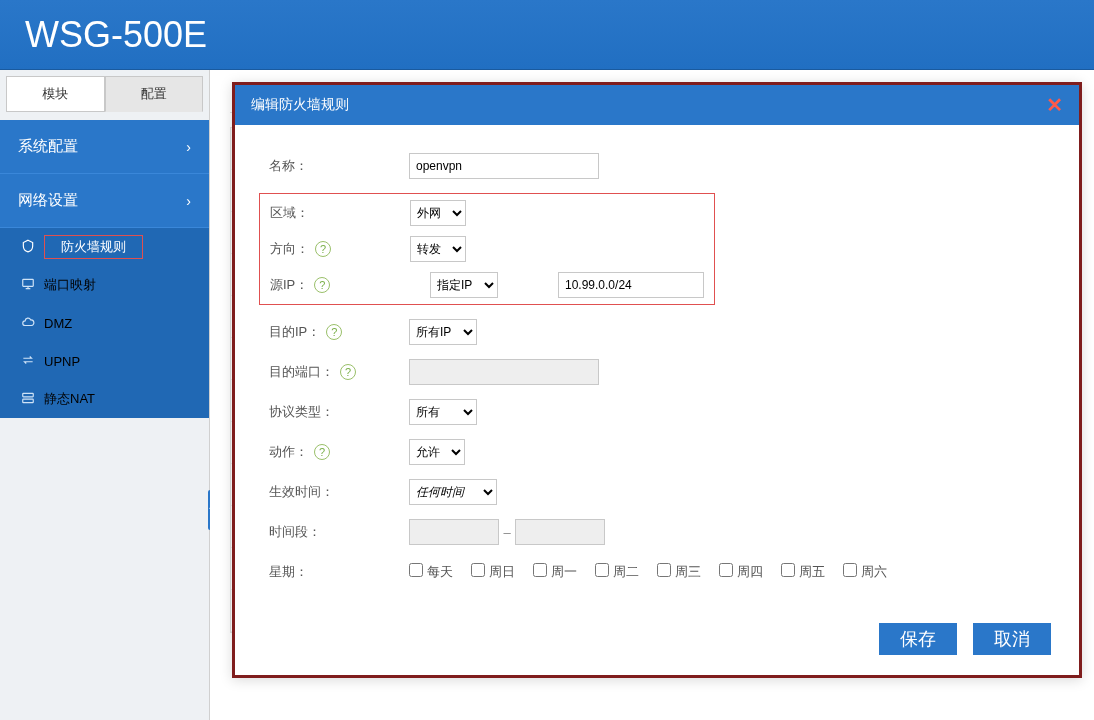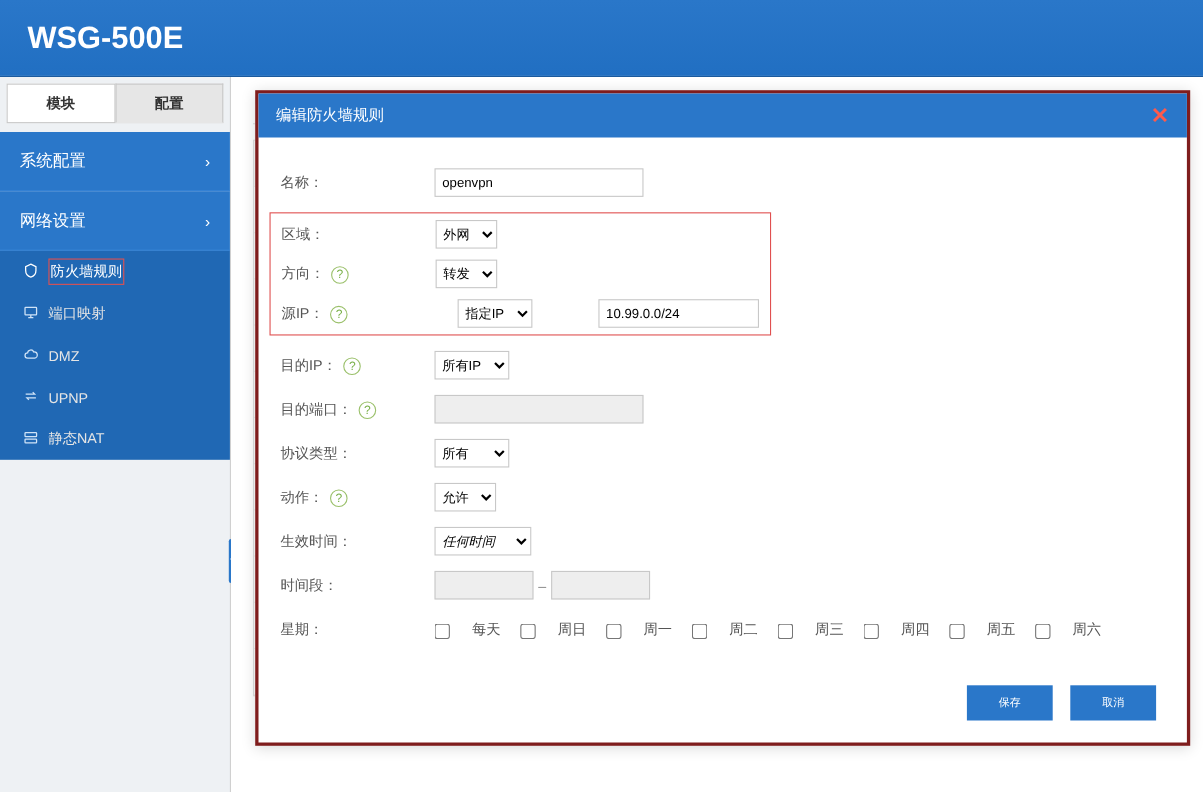--- a/index.html
+++ b/index.html
@@ -1,36 +1,36 @@
 <!DOCTYPE html>
 <html><head>
 <meta charset="utf-8">
 <style>
 * { box-sizing: border-box; margin: 0; padding: 0; }
 body { font-family: "Microsoft YaHei", Arial, sans-serif; font-size: 13px; background: #f5f5f5; color: #333; overflow: hidden; }
 
 .app { width: 1094px; height: 720px; position: relative; }
 
 .header { height: 70px; background: linear-gradient(to bottom, #2a77c9, #216fc2); color: #fff; display: flex; align-items: center; padding: 0 25px; border-bottom: 1px solid #1a5a9e; }
-.header-title { font-size: 28px; font-weight: 700; }
+.header-title { font-size: 36px; font-weight: 400; }
 
 .body { display: flex; height: 650px; }
 
 .sidebar { width: 210px; background: #eef1f4; border-right: 1px solid #d0d0d0; }
-.tabbar { display: flex; height: 36px; margin: 6px 6px 0 6px; font-weight: bold; }
+.tabbar { display: flex; height: 36px; margin: 6px 6px 0 6px; }
 .tabbar div { flex: 1; text-align: center; line-height: 34px; border: 1px solid #c8c8c8; background: #fff; cursor: pointer; font-size: 13px; }
 .tabbar .active { background: #e6e6e6; border-bottom: 1px solid #e6e6e6; }
 
 .nav { margin-top: 8px; }
 .nav-item { display: flex; align-items: center; justify-content: space-between; padding: 0 18px; height: 54px; color: #fff; background: #2a77c9; border-bottom: 1px solid #3a87d9; cursor: pointer; font-size: 15px; }
 .nav-item .chev { font-size: 14px; }
 .nav-sub { background: #2068b4; }
-.nav-sub-item { display: flex; align-items: center; gap: 8px; padding: 0 18px 0 20px; height: 38px; color: #e5e5e5; cursor: pointer; font-size: 13px; }
+.nav-sub-item { display: flex; align-items: center; gap: 8px; padding: 0 18px 0 20px; height: 38px; color: #000000; cursor: pointer; font-size: 13px; }
 .nav-sub-item.active { color: #fff; }
-.nav-sub-item.active .box { border: 1px solid #e05050; padding: 2px 1px; }
+.nav-sub-item.active .box { border: 1px solid #e05050; padding: 2px 16px; }
 .nav-sub-item .ico { width: 16px; display: inline-block; text-align: center; }
 
 .divider-handle { position: absolute; left: 208px; top: 490px; width: 8px; height: 40px; background: #2a77c9; border-radius: 2px; cursor: pointer; }
 .divider-handle::after { content: "◀"; color: #fff; font-size: 7px; position: absolute; top: 14px; left: 1px; }
 
 .main { flex: 1; position: relative; background: #fff; padding: 14px 20px; }
 .page-head { display: flex; align-items: center; gap: 8px; border-bottom: 1px solid #e0e0e0; padding-bottom: 10px; color: #2a77c9; }
 .shield-ico { width: 18px; height: 18px; }
 
 .table-blur { margin-top: 14px; border: 1px solid #e0e0e0; }
@@ -39,41 +39,41 @@
 .trow .c2 { width: 170px; padding-left: 10px; }
 .trow .c3 { width: 100px; text-align: center; }
 .trow .c4 { width: 100px; text-align: center; }
 .trow .c5 { width: 200px; text-align: center; }
 .trow.head { background: #f7f7f7; font-weight: bold; color: #555; }
 
 .overlay { position: absolute; left: 232px; top: 82px; width: 850px; background: #fff; border: 3px solid #7f1d1d; box-shadow: 0 2px 12px rgba(0,0,0,0.15); }
 .ov-head { height: 40px; background: #2a77c9; color: #fff; display: flex; align-items: center; justify-content: space-between; padding: 0 16px; font-size: 14px; }
 .ov-close { color: #ff5a4a; font-size: 20px; cursor: pointer; font-weight: bold; }
 
-.ov-body { padding: 28px 40px 10px 20px; }
+.ov-body { padding: 28px 40px 10px 34px; }
 .frow { display: flex; align-items: center; margin-bottom: 14px; min-height: 26px; }
 .flabel { width: 140px; color: #555; font-size: 13px; }
 .help { display: inline-block; width: 16px; height: 16px; border: 1px solid #9ac06a; color: #7ab04a; border-radius: 50%; text-align: center; line-height: 14px; font-size: 11px; margin-left: 6px; cursor: help; }
 .ftext { height: 26px; border: 1px solid #c8c8c8; padding: 0 6px; font-size: 12px; width: 190px; background: #fff; }
 .ftext.small { width: 146px; }
 .ftext.disabled { background: #eee; }
 .fsel { height: 26px; border: 1px solid #c8c8c8; background: #fff; font-size: 12px; padding: 0 2px; }
 .fsel.w1 { width: 56px; }
 .fsel.w2 { width: 68px; }
 .fsel.w3 { width: 88px; font-style: italic; }
 .hlbox { border: 1px solid #e05050; padding: 6px 10px; display: inline-block; }
 .hlbox .frow { margin-bottom: 10px; }
 .hlbox .frow:last-child { margin-bottom: 0; gap: 20px; }
 
 .chk-row { display: flex; align-items: center; gap: 6px; flex-wrap: wrap; }
-.chk { display: inline-flex; align-items: flex-end; gap: 20px; margin-right: 12px; font-size: 13px; color: #555; }
+.chk { display: inline-flex; align-items: flex-start; gap: 4px; margin-right: 12px; font-size: 13px; color: #555; }
 .chk input { width: 14px; height: 14px; }
 
 .ov-foot { display: flex; justify-content: flex-end; gap: 16px; padding: 14px 28px 20px 0; }
-.btn { width: 78px; height: 32px; background: #2a77c9; color: #fff; border: none; font-size: 10px; cursor: pointer; }
+.btn { width: 78px; height: 32px; background: #2a77c9; color: #fff; border: none; font-size: 18px; cursor: pointer; }
 
 .gap { width: 16px; text-align: center; color: #888; }
 </style>
 </head>
 <body>
 
 <div class="app">
   <div class="header">
     <div class="header-title">WSG-500E</div>
   </div>

